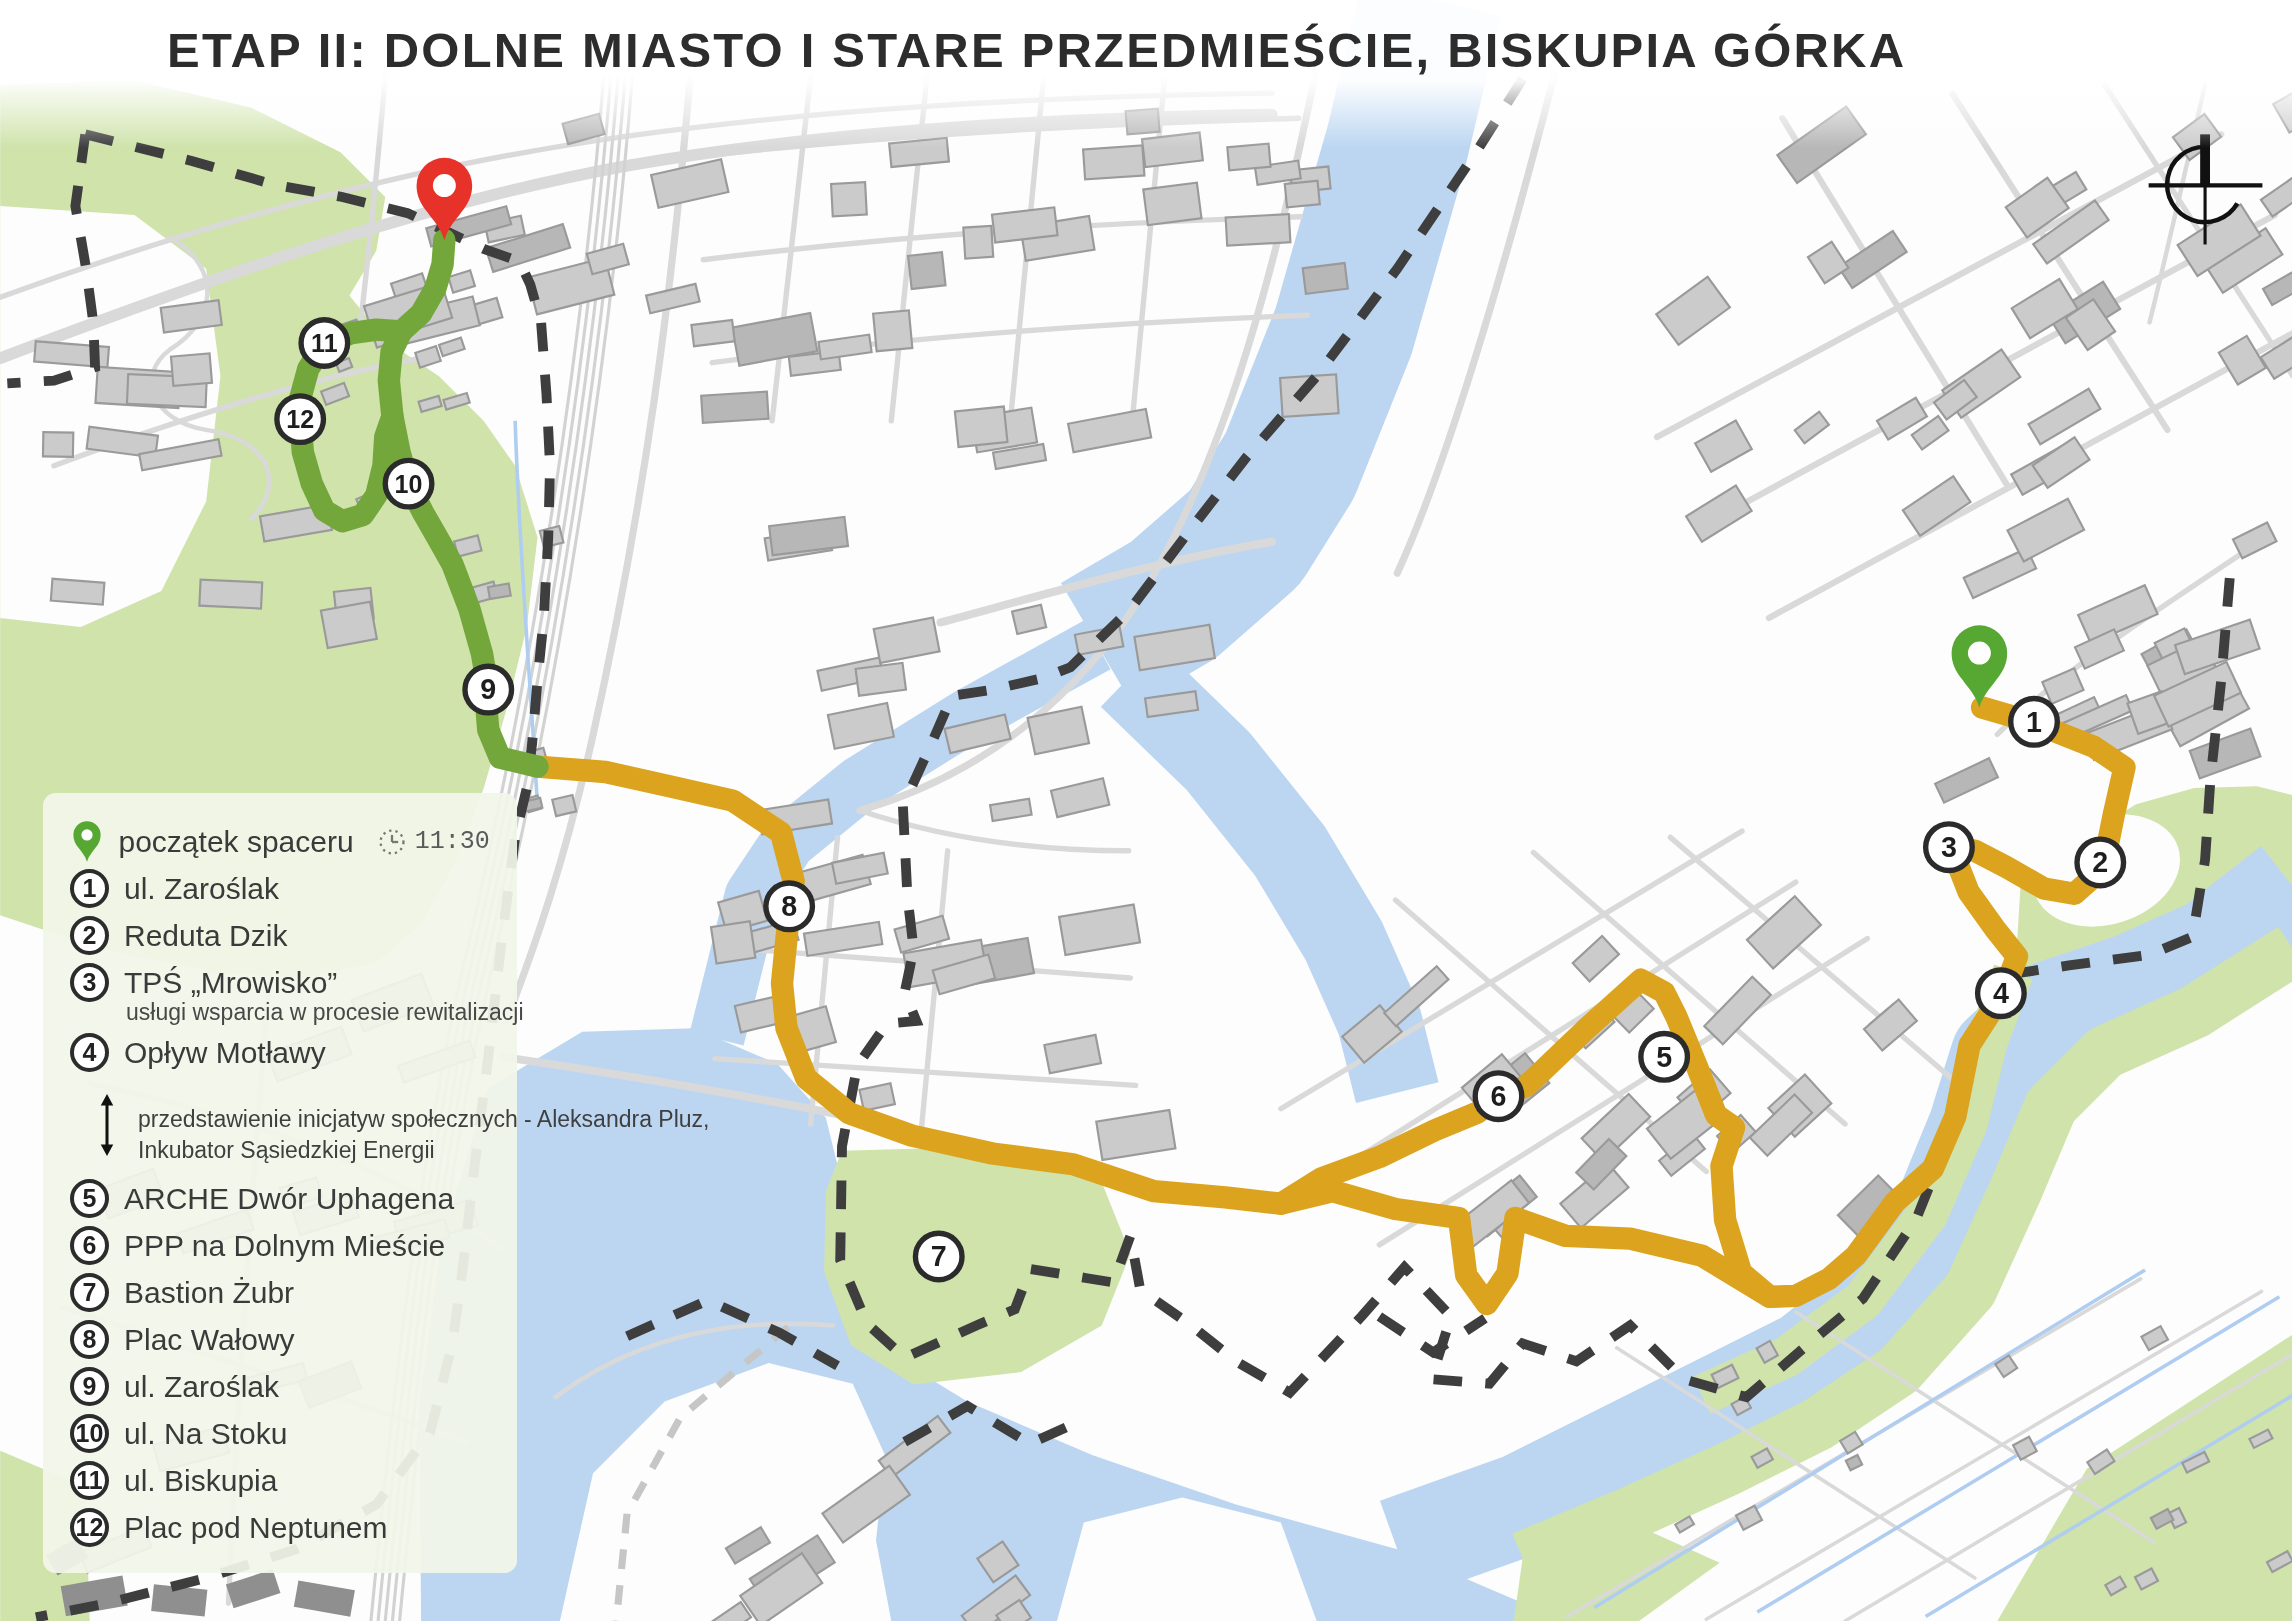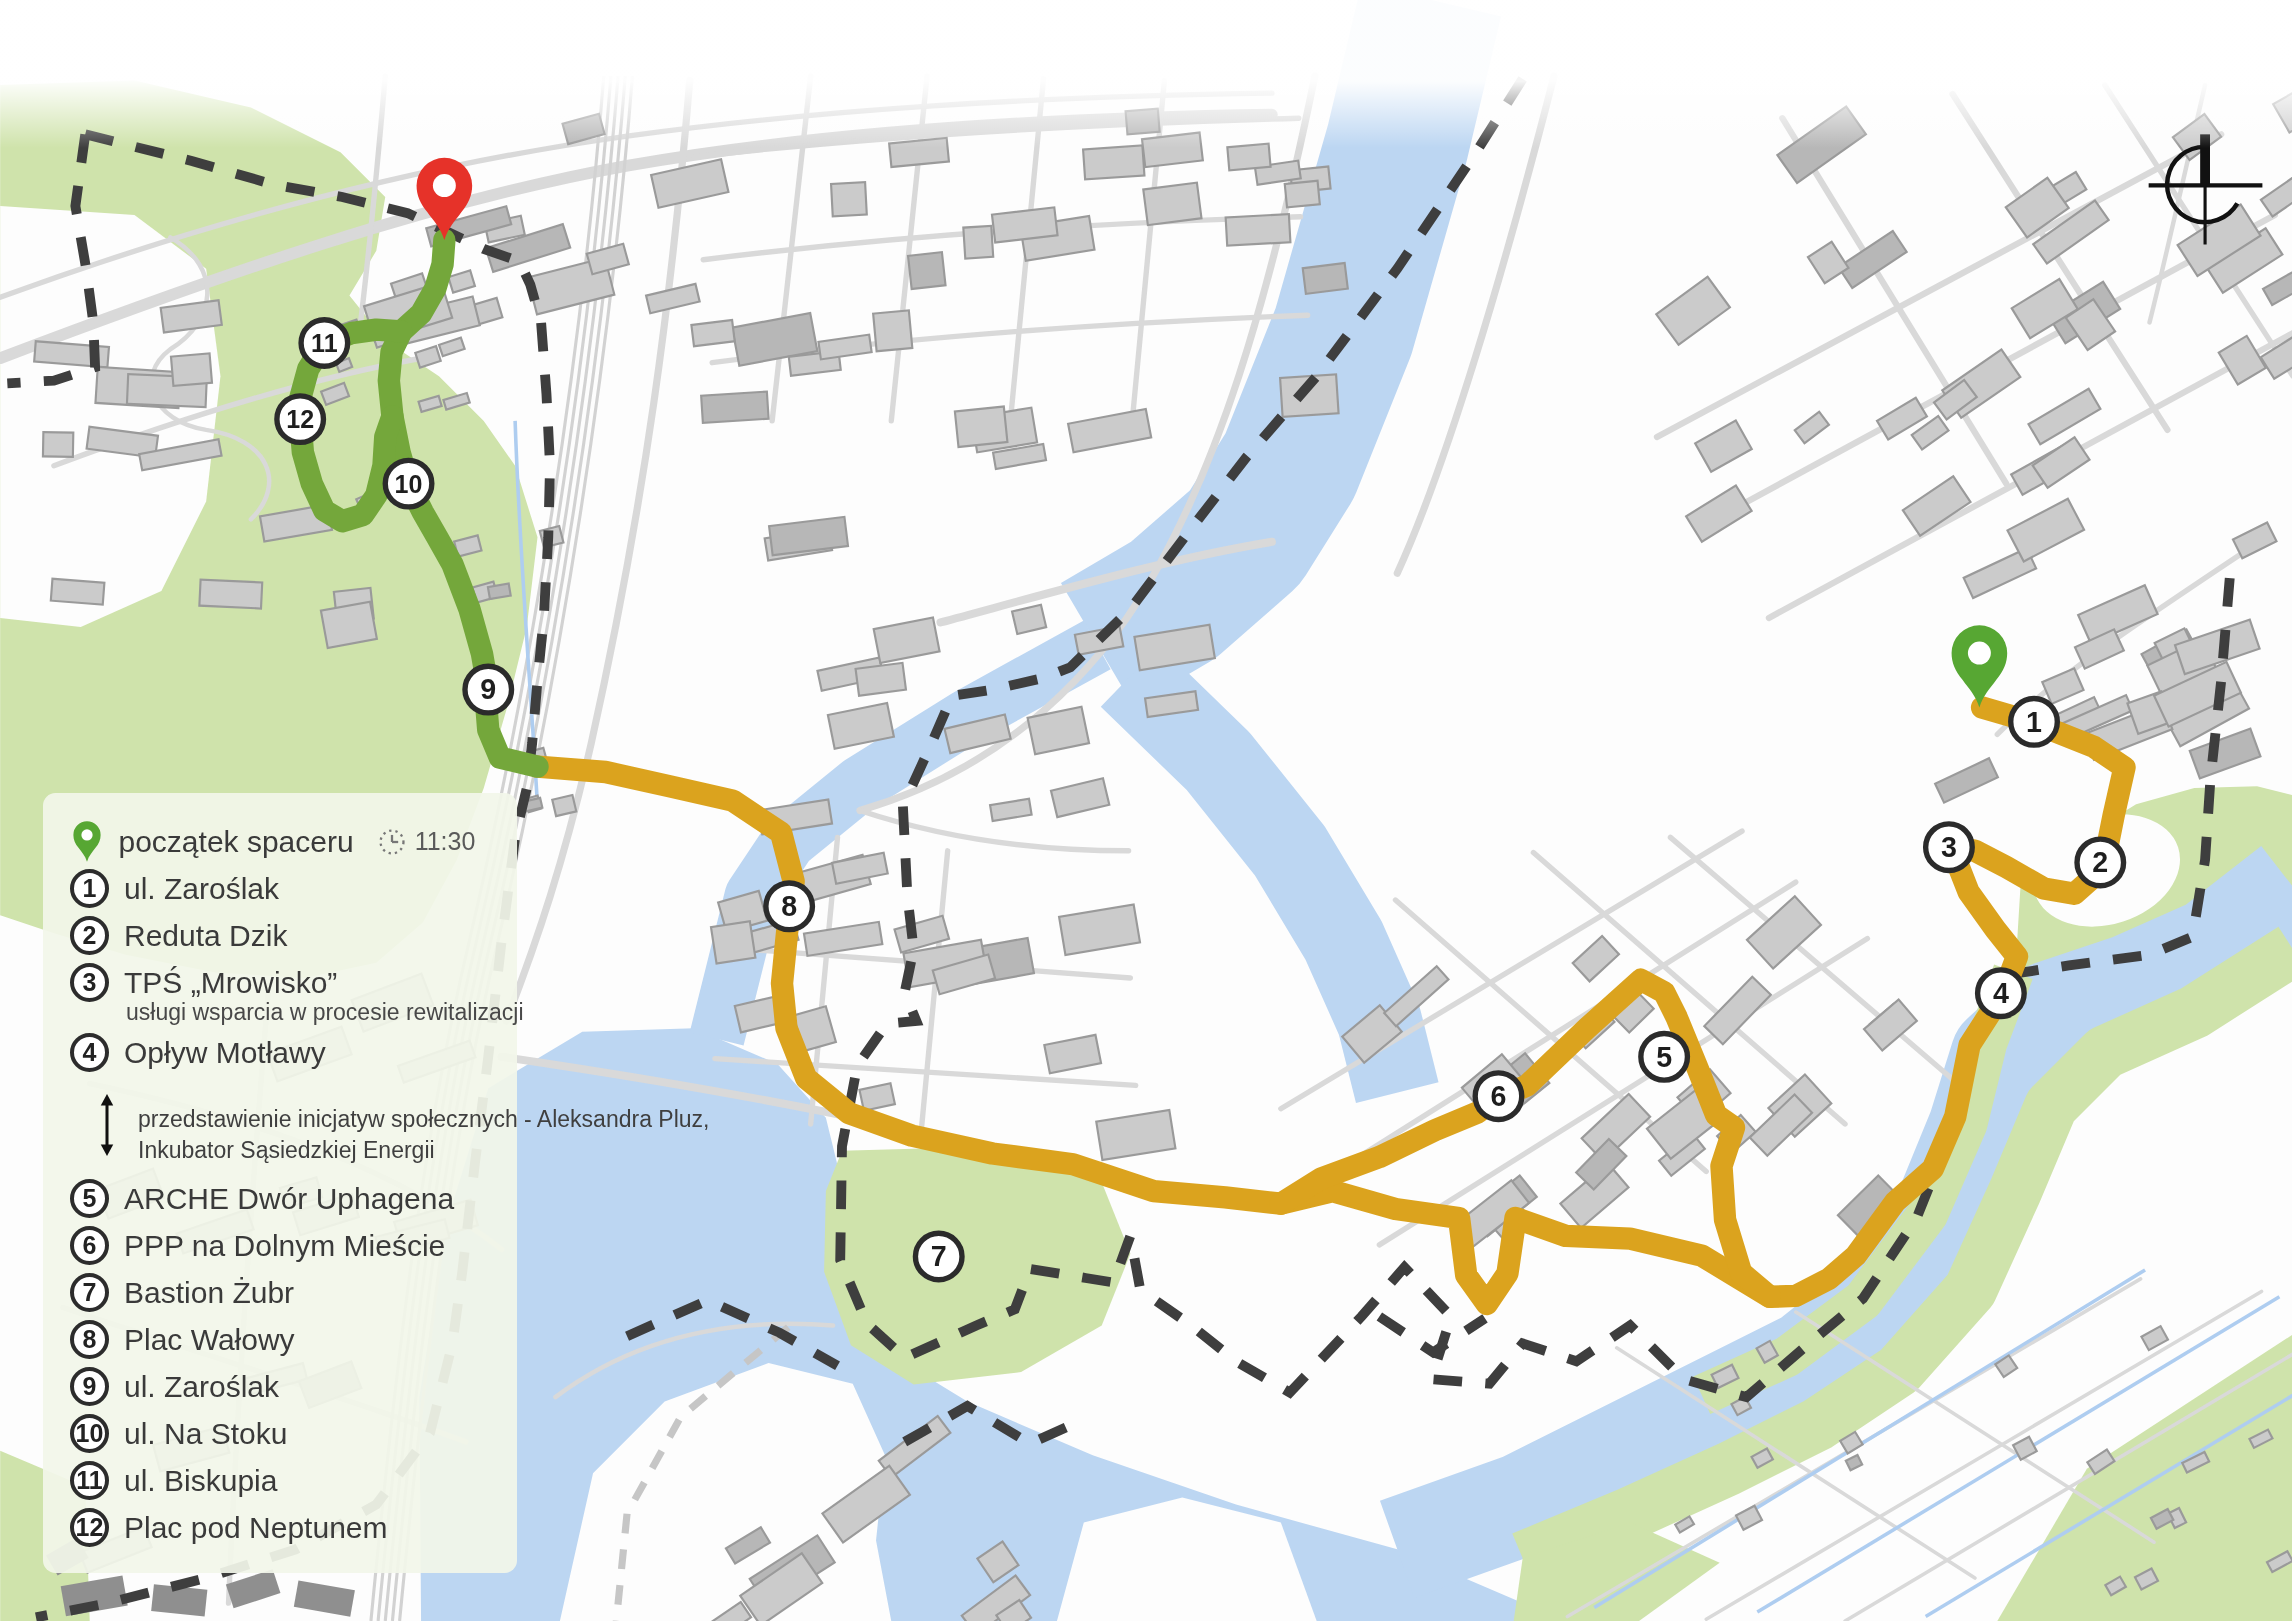--- a/index.html
+++ b/index.html
@@ -15,21 +15,21 @@
   .lrow{display:flex;align-items:center;height:47px;white-space:nowrap;}
   .lnum{width:39px;height:39px;border:4.5px solid #2c2c2c;border-radius:50%;background:#fff;
         display:flex;align-items:center;justify-content:center;font-size:25px;font-weight:700;
         color:#222;box-sizing:border-box;margin-right:15px;flex:none;}
   .lpin{width:36px;height:47px;margin-right:12.5px;flex:none;display:flex;align-items:center;}
   .llabel{font-size:30px;color:#3a3a3a;}
   .lsub{font-size:23px;color:#484848;margin:-7.2px 0 3.6px 56px;white-space:nowrap;}
   .lnote{display:flex;align-items:center;margin:10.7px 0 9px 29px;}
   .lnote-lines{font-size:23px;color:#3f3f3f;line-height:1.35;margin-left:23px;white-space:nowrap;margin-top:17px;}
   .clock{margin-left:23px;flex:none;display:flex;}
-  .ltime{font-size:25px;color:#5a5a5a;margin-left:8px;}
+  .ltime{font-size:25px;color:#5a5a5a;margin-left:8px;font-family:Liberation Mono, monospace;}
 </style>
 </head>
 <body>
 
 <div class="stage">
 
   <svg class="map" width="2293" height="1621" viewBox="0 0 2560 1810">
     <rect x="0" y="0" width="2560" height="1810" fill="#fdfdfd"></rect>
 
     <g id="parks">
@@ -419,20 +419,21 @@
     <g id="compass">
       <path d="M 2462,164 A 42,42 0 1 0 2498,227" fill="none" stroke="#111" stroke-width="5"></path>
       <line x1="2399" y1="207" x2="2526" y2="207" stroke="#111" stroke-width="5"></line>
       <line x1="2462" y1="150" x2="2462" y2="208" stroke="#111" stroke-width="11"></line>
       <line x1="2462" y1="208" x2="2462" y2="273" stroke="#111" stroke-width="3.5"></line>
     </g>
   </svg>
 
   <div class="topfade"></div>
 
+  <div class="title">ETAP II: DOLNE MIASTO I STARE PRZEDMIEŚCIE, BISKUPIA GÓRKA</div>
 
   <div class="legend">
     <div id="legend-rows">
         <div class="lrow">
   <span class="lpin">
             <svg width="34" height="45" viewBox="-26 -72 52 76">
               <path d="M0,0 C-3,-10 -9,-16 -14,-23 C-20,-30 -23,-37 -23,-45 A23,23 0 1 1 23,-45 C23,-37 20,-30 14,-23 C9,-16 3,-10 0,0 Z" fill="#57a733"></path>
               <circle cx="0" cy="-45" r="9.5" fill="#fff"></circle>
             </svg>
           </span>

